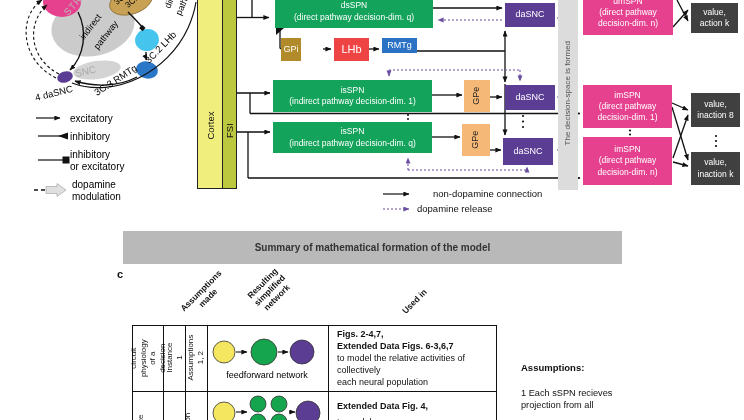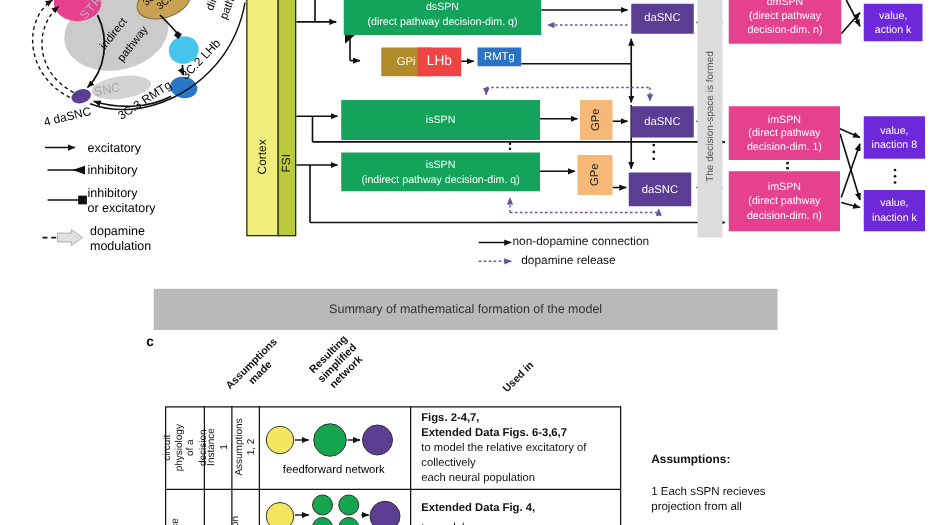--- a/index.html
+++ b/index.html
@@ -8,21 +8,21 @@
   .abs{position:absolute}
   .box{position:absolute;display:flex;flex-direction:column;align-items:center;justify-content:center;
        text-align:center;line-height:1.3;font-size:8.5px;color:#fff}
   .green{background:#13a35b}
   .gold{background:#b18b2a;font-size:9px}
   .cyan{background:#ef4444;font-size:11px}
   .blue{background:#2b72c4;font-size:9px}
   .orange{background:#f6b877;color:#222}
   .purpleb{background:#5c3d94;font-size:9px}
   .pinkb{background:#e5418e}
-  .grayb{background:#6d28d9;font-size:8.5px}
+  .grayb{background:#404040;font-size:8.5px}
   .graybar{background:#dcdcdc;color:#555}
   .vrot{transform:rotate(-90deg);white-space:nowrap}
   .bar{position:absolute;border:1.2px solid #222;box-sizing:border-box;display:flex;align-items:center;justify-content:flex-start}
   .bar span{width:100%;text-align:center}
   .rot45{transform:rotate(-45deg);white-space:pre-line;text-align:center;font-weight:bold;
          font-size:8.5px;line-height:1.15}
   .cell-rot{position:absolute;display:flex;align-items:center;justify-content:center}
   .cell-rot>span{transform:rotate(-90deg);white-space:pre-line;text-align:center;font-size:8px;line-height:1.2}
   .vline{position:absolute;background:#111;width:1px}
   .hline{position:absolute;background:#111;height:1px}
@@ -173,31 +173,32 @@
   <span class="vrot" style="font-size:9.5px;margin-top:70px">Cortex</span>
 </div>
 <div class="bar" style="left:222px;top:-5px;width:15px;height:194px;background:#bcc93e">
   <span class="vrot" style="font-size:9.5px;margin-top:78px">FSI</span>
 </div>
 
 <div class="box green" style="left:275px;top:-5px;width:158px;height:33px">
   <span>dsSPN</span>
   <span>(direct pathway decision-dim. q)</span>
 </div>
-<div class="box gold" style="left:305px;top:38px;width:40px;height:23px">
+<div class="box gold" style="left:281px;top:38px;width:20px;height:23px">
   <span>GPi</span>
 </div>
 <div class="box cyan" style="left:334px;top:38px;width:35px;height:23px">
   <span>LHb</span>
 </div>
 <div class="box blue" style="left:382px;top:38px;width:35px;height:15px">
   <span>RMTg</span>
 </div>
 <div class="box green" style="left:273px;top:80px;width:159px;height:32px">
   <span>isSPN</span>
+  <span>(indirect pathway decision-dim. 1)</span>
 </div>
 <div class="box green" style="left:273px;top:122px;width:159px;height:31px">
   <span>isSPN</span>
   <span>(indirect pathway decision-dim. q)</span>
 </div>
 <div class="box orange" style="left:464px;top:80px;width:26px;height:32px">
   <span class="vrot" style="font-size:9px">GPe</span>
 </div>
 <div class="box orange" style="left:462px;top:124px;width:28px;height:32px">
   <span class="vrot" style="font-size:9px">GPe</span>
@@ -235,25 +236,25 @@
 </div>
 <div class="box grayb" style="left:691px;top:93px;width:49px;height:34px">
   <span>value,</span>
   <span>inaction 8</span>
 </div>
 <div class="box grayb" style="left:691px;top:152px;width:49px;height:33px">
   <span>value,</span>
   <span>inaction k</span>
 </div>
 
-<div class="legend-txt" style="left:410px;top:188px">non-dopamine connection</div>
+<div class="legend-txt" style="left:433px;top:188px">non-dopamine connection</div>
 <div class="legend-txt" style="left:417px;top:203px">dopamine release</div>
 
 <div class="abs" style="left:123px;top:231px;width:499px;height:33px;background:#b9b9b9;display:flex;align-items:center;justify-content:center">
-  <span style="font-weight:normal;font-size:10px;color:#333">Summary of mathematical formation of the model</span>
+  <span style="font-weight:bold;font-size:10px;color:#333">Summary of mathematical formation of the model</span>
 </div>
 
 <div class="abs" style="left:117px;top:268px;font-weight:bold;font-size:11px">c</div>
 
 <div class="abs rot45" style="left:173px;top:285px;width:64px">Assumptions
 made</div>
 <div class="abs rot45" style="left:242px;top:276px;width:56px">Resulting
 simplified
 network</div>
 <div class="abs rot45" style="left:394px;top:297px;width:42px">Used in</div>
@@ -279,21 +280,21 @@
 <div class="cell-rot" style="left:132px;top:392px;width:26px;height:76px">
   <span>Instance 2</span>
 </div>
 <div class="cell-rot" style="left:180px;top:392px;width:26px;height:84px">
   <span>Assumption 2</span>
 </div>
 
 <div class="used" style="left:337px;top:328px;width:156px">
   <div class="bld">Figs. 2-4,7,</div>
   <div class="bld">Extended Data Figs. 6-3,6,7</div>
-  <div>to model the relative excitatory of</div>
+  <div>to model the relative activities of</div>
   <div>collectively</div>
   <div>each neural population</div>
 </div>
 <div class="used" style="left:337px;top:400px;width:156px">
   <div class="bld">Extended Data Fig. 4,</div>
   <div style="margin-top:4px">to model</div>
 </div>
 
 <div class="abs bld" style="left:521px;top:362px;font-size:9.5px">Assumptions:</div>
 <div class="abs" style="left:521px;top:388px;font-size:9.2px">1 Each sSPN recieves</div>

